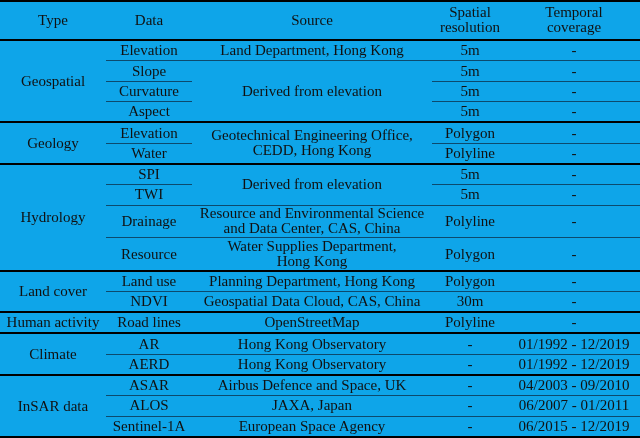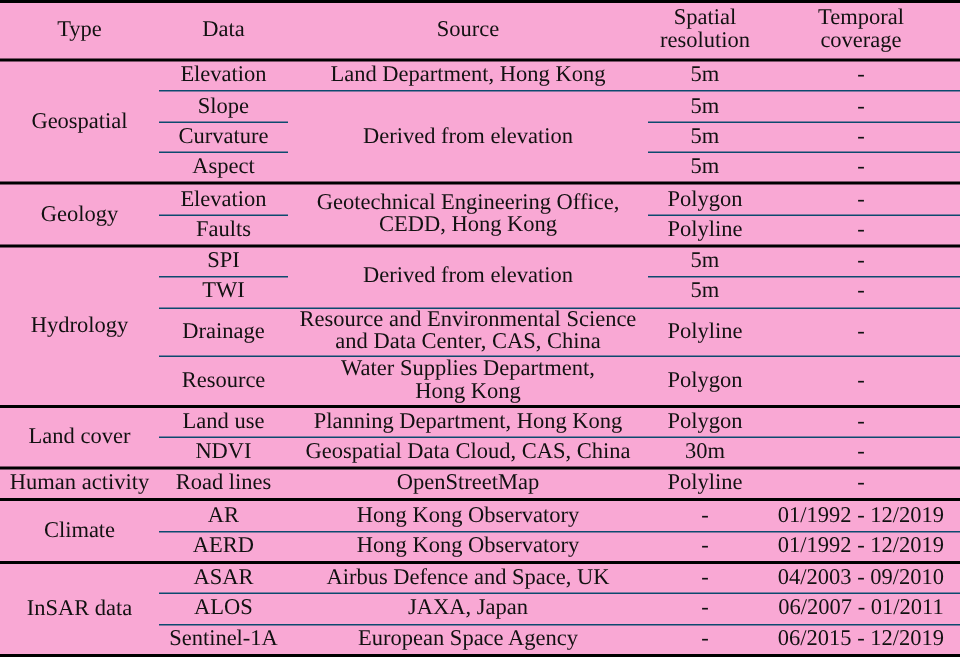--- a/index.html
+++ b/index.html
@@ -14,21 +14,21 @@
     font-family: "Liberation Serif", "DejaVu Serif", serif;
     color: #111111;
   }
   table.datatable {
     width: 640px;
     height: 438px;
     border-collapse: collapse;
     table-layout: fixed;
     border-top: 2px solid #000;
     border-bottom: 2px solid #000;
-    background: #f9a8d4;
+    background: #0ea5e9;
   }
   td, th {
     font-size: 15px;
     font-weight: normal;
     text-align: center;
     vertical-align: middle;
     padding: 0;
     line-height: 1.25;
     white-space: nowrap;
     color: #111111;
@@ -93,21 +93,21 @@
 
   <tr class="r20">
     <td rowspan="2" class="sec">Geology</td>
     <td class="cl">Elevation</td>
     <td rowspan="2" class="sec pre">Geotechnical Engineering Office,
 CEDD, Hong Kong</td>
     <td class="cl">Polygon</td>
     <td class="cl">-</td>
   </tr>
   <tr class="r20">
-    <td class="sec">Faults</td>
+    <td class="sec">Water</td>
     <td class="sec">Polyline</td>
     <td class="sec">-</td>
   </tr>
 
   <tr class="r20">
     <td rowspan="4" class="sec">Hydrology</td>
     <td class="cl">SPI</td>
     <td rowspan="2" class="cl">Derived from elevation</td>
     <td class="cl">5m</td>
     <td class="cl">-</td>

